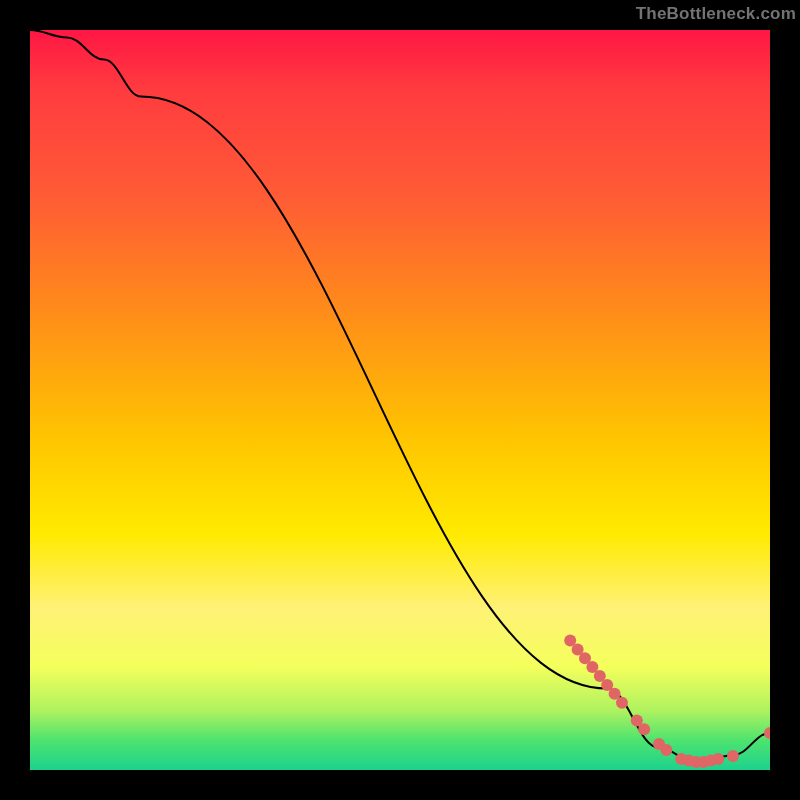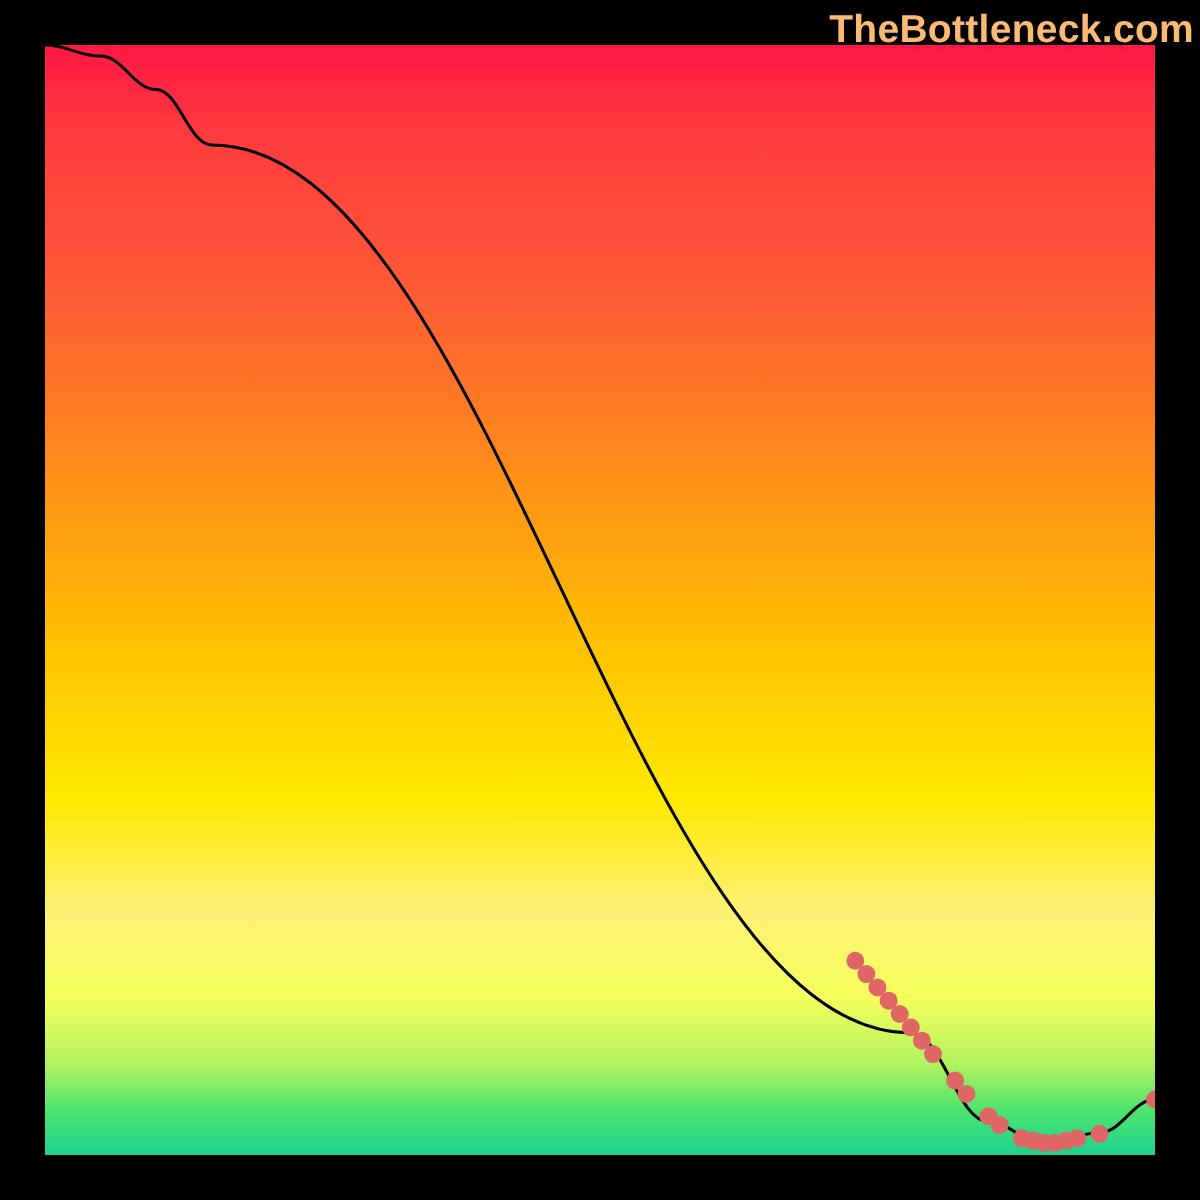--- a/index.html
+++ b/index.html
@@ -36,22 +36,22 @@
       #f4ff5c 86%,
       #aef25f 92%,
       #4de36f 96%,
       #1cd28d 100%
     );
   }
   .watermark {
     position: absolute;
     right: 4px;
     top: 4px;
-    color: #fdba74;
-    font-size: 26px;
+    color: #737373;
+    font-size: 17px;
     font-weight: 600;
     letter-spacing: 0.2px;
     user-select: none;
   }
   svg.overlay {
     position: absolute;
     left: 0;
     top: 0;
     width: 740px;
     height: 740px;

